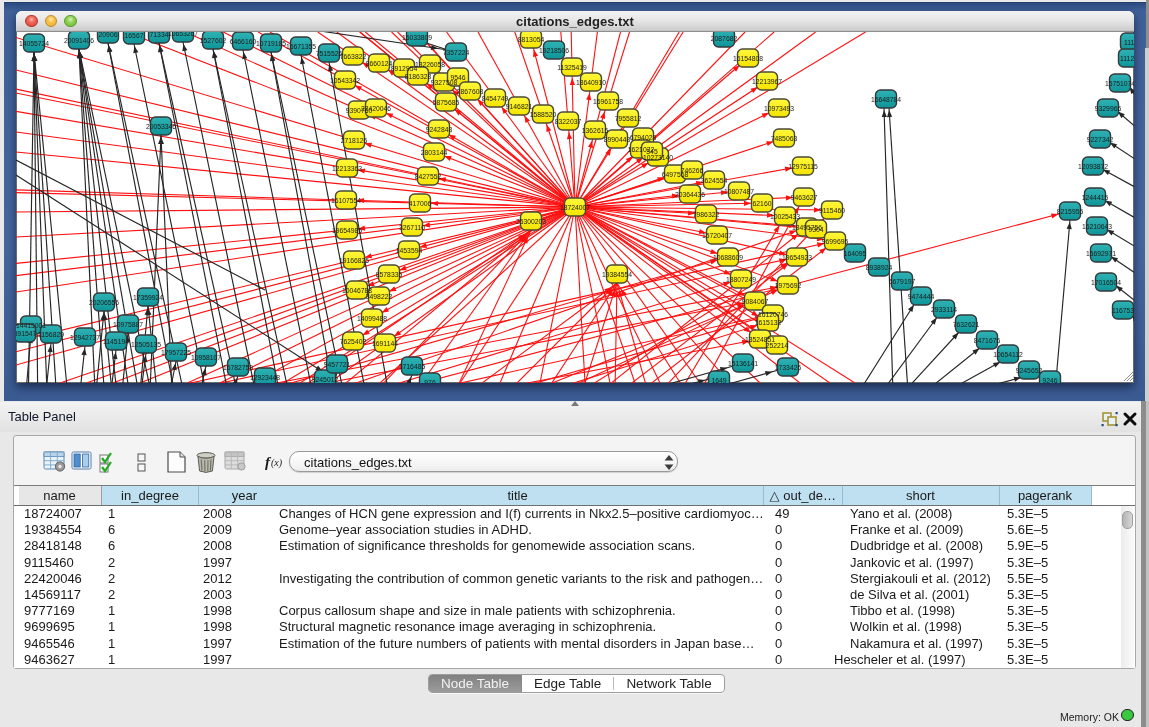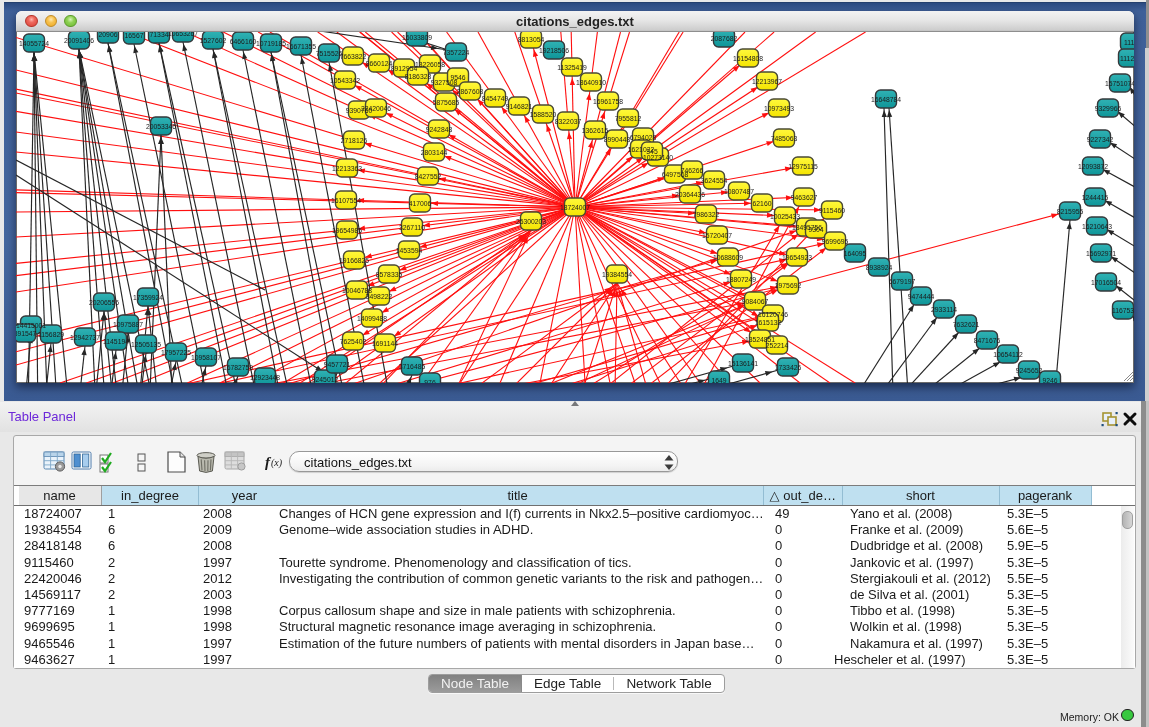--- a/index.html
+++ b/index.html
@@ -14,21 +14,21 @@
 #win{left:16px;top:11px;width:1118px;height:372px;border-radius:6px 6px 0 0;background:#fff;box-shadow:0 4px 10px rgba(0,5,20,.55);}
 #titlebar{position:absolute;left:0;top:0;width:1118px;height:21px;border-radius:6px 6px 0 0;background:linear-gradient(180deg,#f3f3f3 0,#e7e7e7 45%,#cdcdcd 95%,#bfbfbf 100%);border-bottom:1px solid #8e8e8e}
 #title{position:absolute;left:0;top:3px;width:1118px;text-align:center;font-size:13px;font-weight:bold;color:#222}
 .tl{position:absolute;width:12.5px;height:12.5px;border-radius:50%;top:3.8px}
 #tlr{left:9px;background:radial-gradient(circle at 50% 35%,#ffb6ad 0,#ee6a5f 35%,#d93d31 100%);border:1px solid #b5362b}
 #tly{left:28.5px;background:radial-gradient(circle at 50% 35%,#ffe9b0 0,#f7c14e 40%,#eda920 100%);border:1px solid #c08b27}
 #tlg{left:48px;background:radial-gradient(circle at 50% 35%,#d6f3b8 0,#8ed153 40%,#6cb831 100%);border:1px solid #5d9b2d}
 #canvas{position:absolute;left:0;top:21px;width:1118px;height:351px;background:#fff;overflow:hidden;box-shadow:inset 1px 0 0 #6b6b6b,inset -1px 0 0 #6b6b6b,inset 0 -1px 0 #6b6b6b}
 #tpanel{left:0;top:401px;width:1149px;height:326px;background:#e8e8e8}
 #tpbar{position:absolute;left:0;top:1px;width:1149px;height:30px;background:linear-gradient(180deg,#f2f2f2,#e2e2e2)}
-#tptitle{position:absolute;left:8px;top:8px;font-size:13px;color:#6d28d9}
+#tptitle{position:absolute;left:8px;top:8px;font-size:13px;color:#0f172a}
 #subpanel{position:absolute;left:13px;top:34px;width:1123px;height:234px;border:1px solid #a8a8a8;border-radius:3px;background:#f4f4f4}
 #toolbar{position:absolute;left:14px;top:36px;width:1121px;height:48px}
 #combo{position:absolute;left:289px;top:50px;width:389px;height:21px;border:1px solid #989898;border-radius:10px;background:linear-gradient(180deg,#ffffff 0,#f4f4f4 70%,#ececec 100%);box-shadow:0 1px 1px rgba(0,0,0,.15)}
 #combotext{position:absolute;left:14px;top:3px;font-size:13px;color:#111}
 #thead{position:absolute;left:14px;top:84px;width:1121px;height:21px;background:#fff;border-top:1px solid #7c7c7c;border-bottom:1px solid #6f6f6f}
 .hc{position:absolute;top:0;height:19px;background:#bfe0f0;border-right:1px solid #93bdd3;font-size:13px;color:#1a1a1a;text-align:center;line-height:19px}
 #tbody{position:absolute;left:14px;top:105px;width:1121px;height:162px;background:#fff;font-size:13px;color:#1a1a1a}
 .row{position:absolute;left:0;width:1121px;height:16.2px;line-height:16.2px;white-space:nowrap}
 .c{position:absolute;top:0;overflow:hidden}
 #vscroll{position:absolute;left:1121px;top:105px;width:13px;height:162px;background:linear-gradient(90deg,#ececec,#fbfbfb)}
@@ -822,38 +822,38 @@
           <span class="c" style="left:189px;width:70px">2008</span>
           <span class="c" style="left:265px;width:488px">Changes of HCN gene expression and I(f) currents in Nkx2.5–positive cardiomyoc…</span>
           <span class="c" style="left:761px;width:70px">49</span>
           <span class="c" style="left:836px;width:152px">Yano et al. (2008)</span>
           <span class="c" style="left:993px;width:95px">5.3E–5</span>
         </div>
         <div class="row" style="top:16.2px">
           <span class="c" style="left:10px;width:80px">19384554</span>
           <span class="c" style="left:94px;width:90px">6</span>
           <span class="c" style="left:189px;width:70px">2009</span>
-          <span class="c" style="left:265px;width:488px">Genome–wide association studies in ADHD.</span>
+          <span class="c" style="left:265px;width:488px">Genome–year association studies in ADHD.</span>
           <span class="c" style="left:761px;width:70px">0</span>
           <span class="c" style="left:836px;width:152px">Franke et al. (2009)</span>
           <span class="c" style="left:993px;width:95px">5.6E–5</span>
         </div>
         <div class="row" style="top:32.4px">
           <span class="c" style="left:10px;width:80px">28418148</span>
           <span class="c" style="left:94px;width:90px">6</span>
           <span class="c" style="left:189px;width:70px">2008</span>
+          <span class="c" style="left:265px;width:488px">Estimation of significance thresholds for genomewide association scans.</span>
           <span class="c" style="left:761px;width:70px">0</span>
           <span class="c" style="left:836px;width:152px">Dudbridge et al. (2008)</span>
           <span class="c" style="left:993px;width:95px">5.9E–5</span>
         </div>
         <div class="row" style="top:48.6px">
           <span class="c" style="left:10px;width:80px">9115460</span>
           <span class="c" style="left:94px;width:90px">2</span>
           <span class="c" style="left:189px;width:70px">1997</span>
-          <span class="c" style="left:265px;width:488px">Tourette syndrome. Phenomenology and classification of tics.</span>
           <span class="c" style="left:761px;width:70px">0</span>
           <span class="c" style="left:836px;width:152px">Jankovic et al. (1997)</span>
           <span class="c" style="left:993px;width:95px">5.3E–5</span>
         </div>
         <div class="row" style="top:64.8px">
           <span class="c" style="left:10px;width:80px">22420046</span>
           <span class="c" style="left:94px;width:90px">2</span>
           <span class="c" style="left:189px;width:70px">2012</span>
           <span class="c" style="left:265px;width:488px">Investigating the contribution of common genetic variants to the risk and pathogen…</span>
           <span class="c" style="left:761px;width:70px">0</span>

